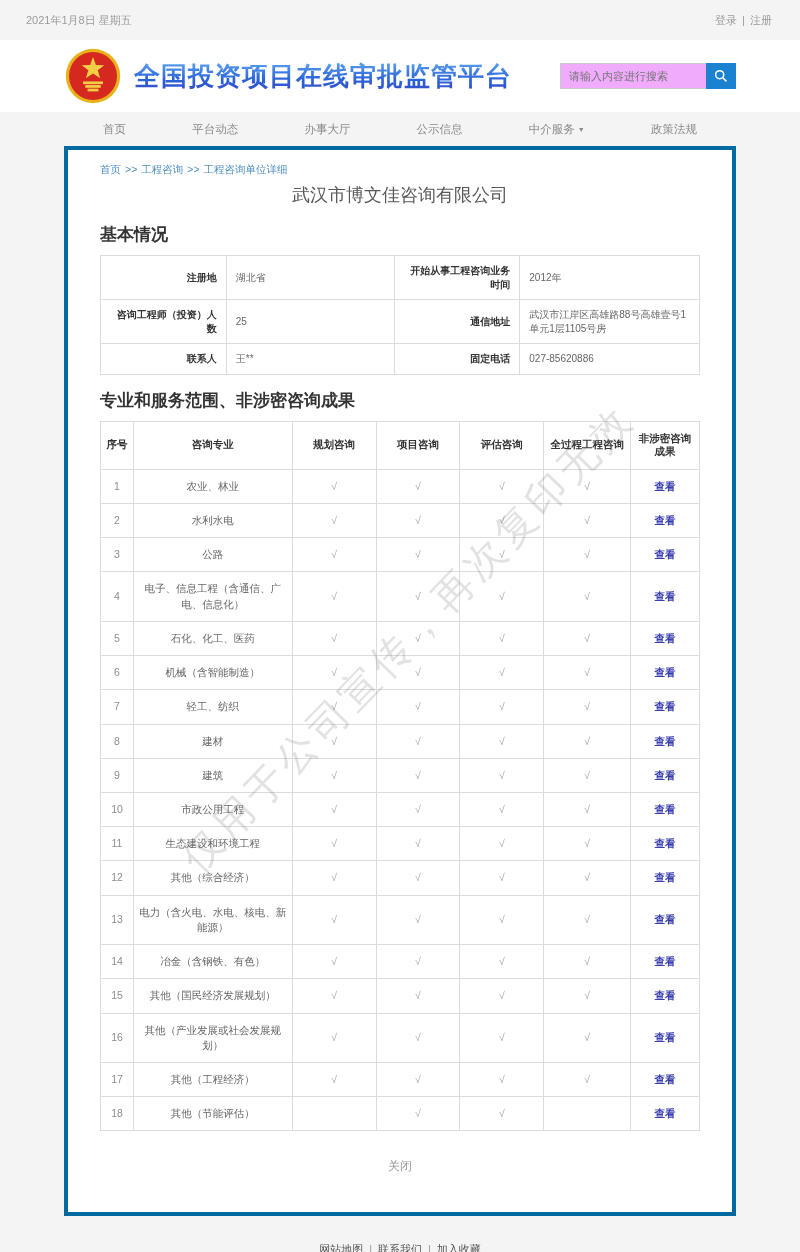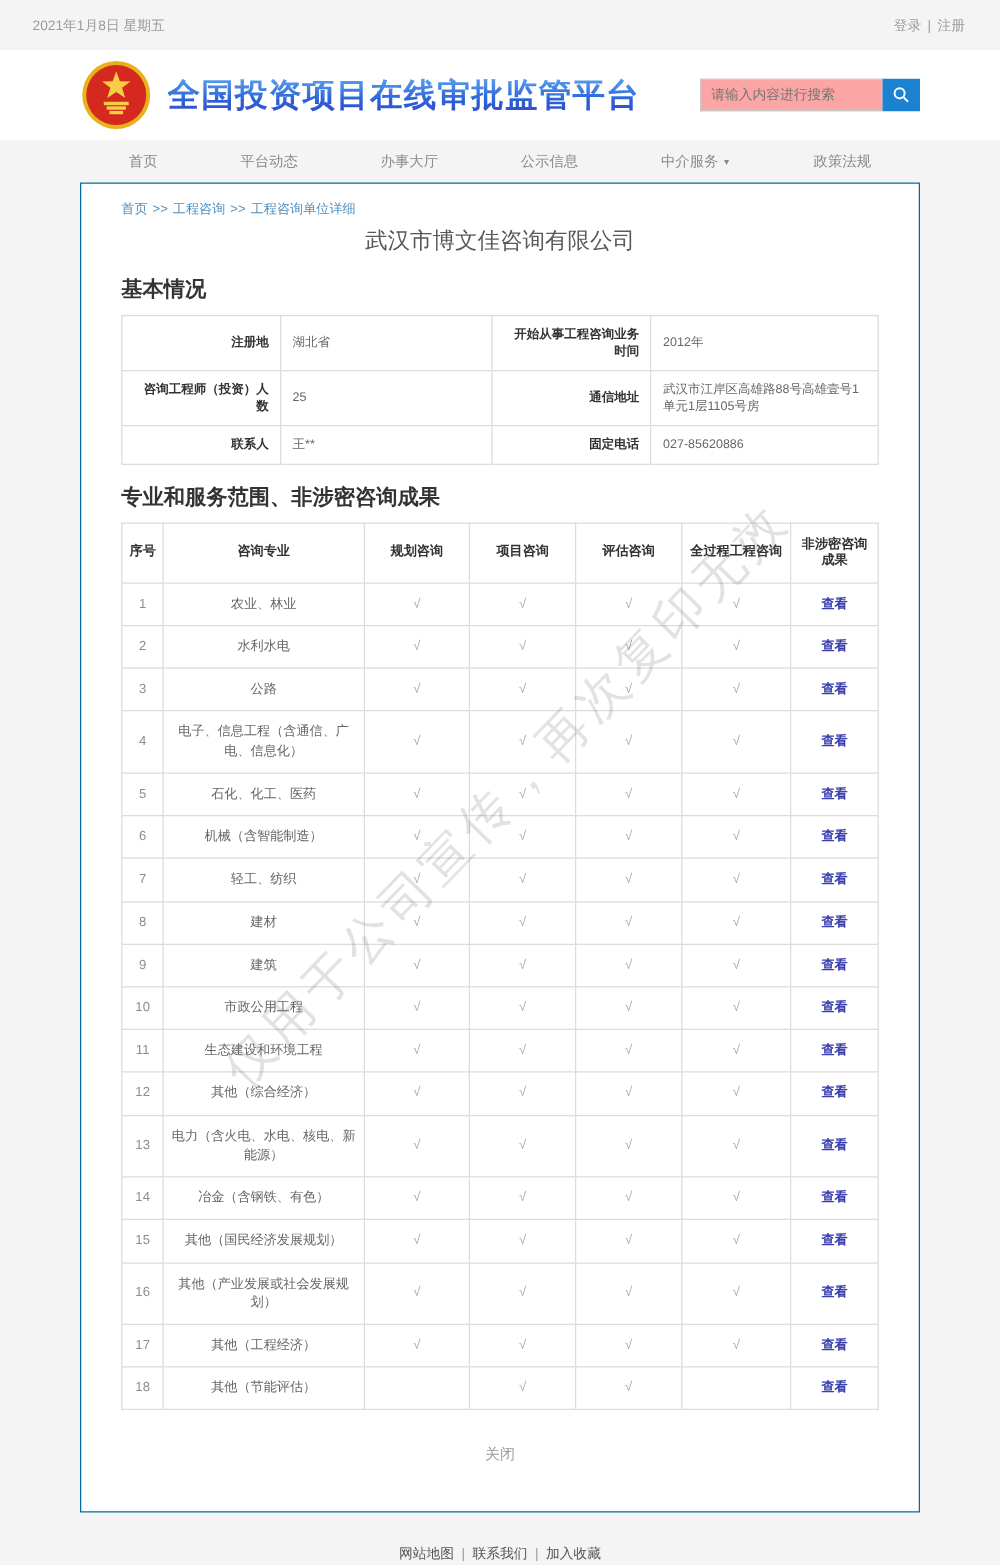--- a/index.html
+++ b/index.html
@@ -11,30 +11,30 @@
   .topbar .auth{color:#9b9b9b;}
   .topbar .auth a{color:#9b9b9b;margin:0 2px;}
 
   
   .header{background:#fff;height:72px;display:flex;align-items:center;padding:0 64px;box-sizing:border-box;}
   .emblem{width:58px;height:58px;flex:0 0 auto;}
   .site-title{margin-left:12px;font-size:26px;font-weight:bold;letter-spacing:1px;white-space:nowrap;
     color:#2f6fd6;background:linear-gradient(180deg,#63acf2 0%,#2a62d8 60%,#3b46c6 100%);
     -webkit-background-clip:text;background-clip:text;-webkit-text-fill-color:transparent;}
   .search{margin-left:auto;display:flex;align-items:center;}
-  .search input{width:146px;height:26px;border:1px solid #c9c9c9;border-right:none;padding:0 8px;font-size:11px;color:#555;outline:none;box-sizing:border-box;background:#fca5a5;}
+  .search input{width:146px;height:26px;border:1px solid #c9c9c9;border-right:none;padding:0 8px;font-size:11px;color:#555;outline:none;box-sizing:border-box;background:#f0abfc;}
   .search button{width:30px;height:26px;border:none;background:#1b82d2;display:flex;align-items:center;justify-content:center;cursor:pointer;padding:0;}
 
   
   .nav{height:34px;display:flex;align-items:center;justify-content:space-around;padding:0 70px;font-size:11.5px;color:#8a8a8a;}
   .nav-item{color:#8a8a8a;cursor:pointer;white-space:nowrap;}
   .nav-item .caret{font-size:7px;margin-left:3px;vertical-align:1px;color:#8a8a8a;}
 
   
-  .card{width:672px;margin:0 auto 16px;background:#fff;border:1px solid #0369a1;box-sizing:border-box;padding:13px 32px 32px;position:relative;overflow:hidden;}
+  .card{width:672px;margin:0 auto 16px;background:#fff;border:4px solid #0369a1;box-sizing:border-box;padding:13px 32px 32px;position:relative;overflow:hidden;}
   .breadcrumb{font-size:10.5px;color:#4e8fc0;}
   .breadcrumb a{color:#4e8fc0;}
   .breadcrumb .sep{margin:0 4px;}
   .company-title{text-align:center;font-size:18px;font-weight:normal;color:#595959;margin:6px 0 16px;}
   .section-title{font-size:17px;font-weight:bold;color:#333;margin:14px 0 9px;}
 
   table{width:100%;border-collapse:collapse;table-layout:fixed;}
   th,td{border:1px solid #dcdcdc;}
 
   

